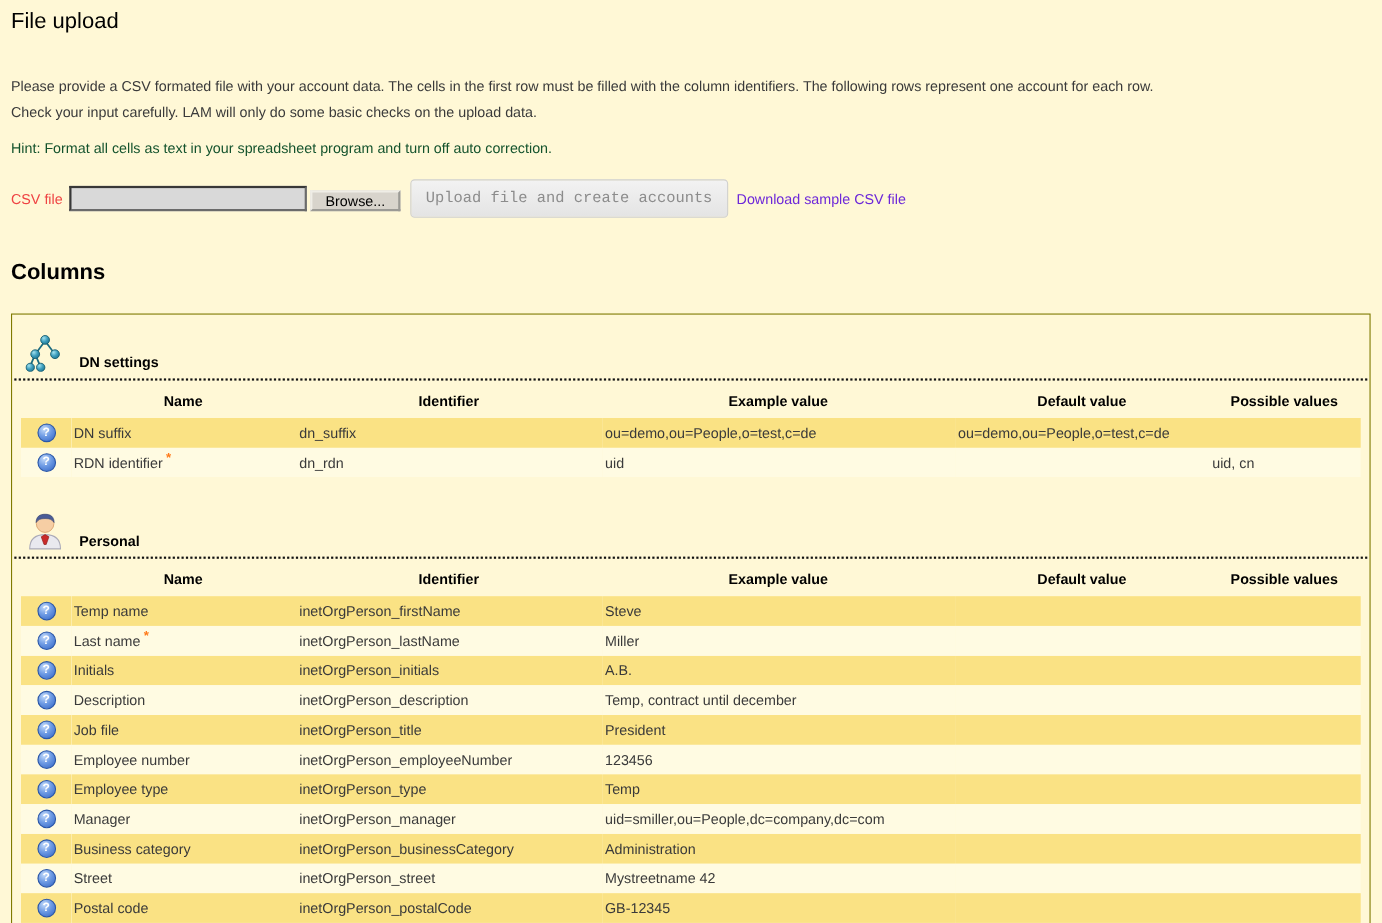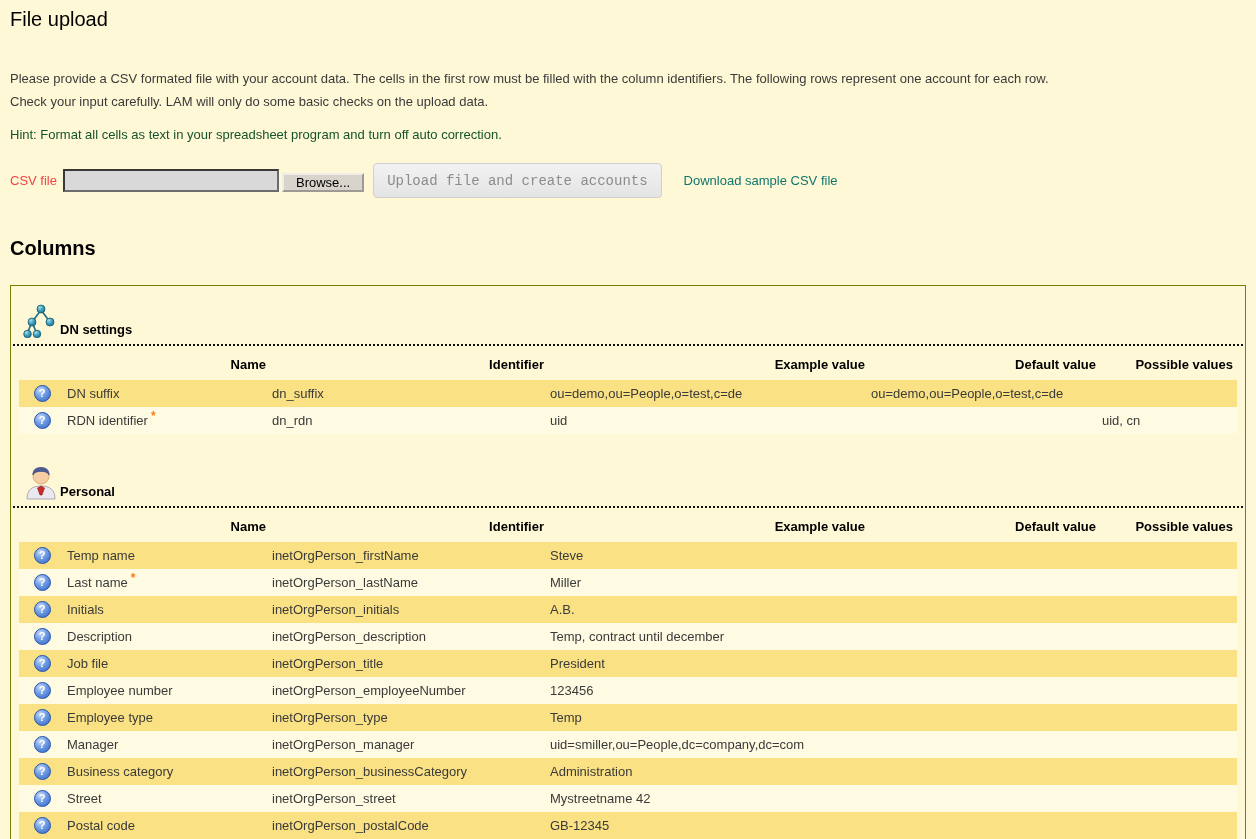--- a/index.html
+++ b/index.html
@@ -44,52 +44,52 @@
   .upload-button {
     margin-left: 9px;
     padding: 0 13px; height: 35px;
     background: linear-gradient(#F2F2F2, #E4E4E4);
     border: 1px solid #CFCFCF; border-radius: 4px;
     font-family: Liberation Mono, monospace;
     font-size: 14px; color: #8C8C8C;
     cursor: pointer; white-space: nowrap;
   }
   .sample-link {
-    margin-left: 22px;
-    color: #0f766e; text-decoration: none; cursor: pointer;
+    margin-left: 8px;
+    color: #6d28d9; text-decoration: none; cursor: pointer;
   }
 
   h2.columns-heading {
     font-size: 20px; font-weight: bold;
     margin: 42px 0 0 0; line-height: 24px;
   }
 
   .columns-box {
     margin-top: 25px;
     border: 1px solid #7F7A00;
     padding: 0 2px 40px 2px;
   }
   .section-head {
-    display: flex; align-items: flex-end; gap: 1px;
+    display: flex; align-items: flex-end; gap: 13px;
     padding: 16px 0 6px 10px;
     border-bottom: 2px dotted #111;
   }
   .section + .section .section-head { padding-top: 30px; }
   .section-icon { display: inline-block; width: 36px; height: 36px; }
   .section-icon svg { display: block; }
   .section-title { font-weight: bold; padding-bottom: 1px; }
 
   table.cols-table {
     width: calc(100% - 12px);
     margin: 4px 6px 0 6px;
     border-collapse: collapse;
     table-layout: fixed;
   }
   .cols-table th {
-    text-align: right; font-weight: bold; color: #000;
+    text-align: center; font-weight: bold; color: #000;
     padding: 7px 4px 8px 2px; font-size: 13px;
   }
   .cols-table td {
     height: 27px; padding: 0 4px 0 2px;
     color: #3A3A3A; font-size: 13px;
     overflow: hidden; white-space: nowrap;
   }
   .c-icon { width: 40px; }
   .c-name { width: 199px; }
   .c-id   { width: 272px; }

